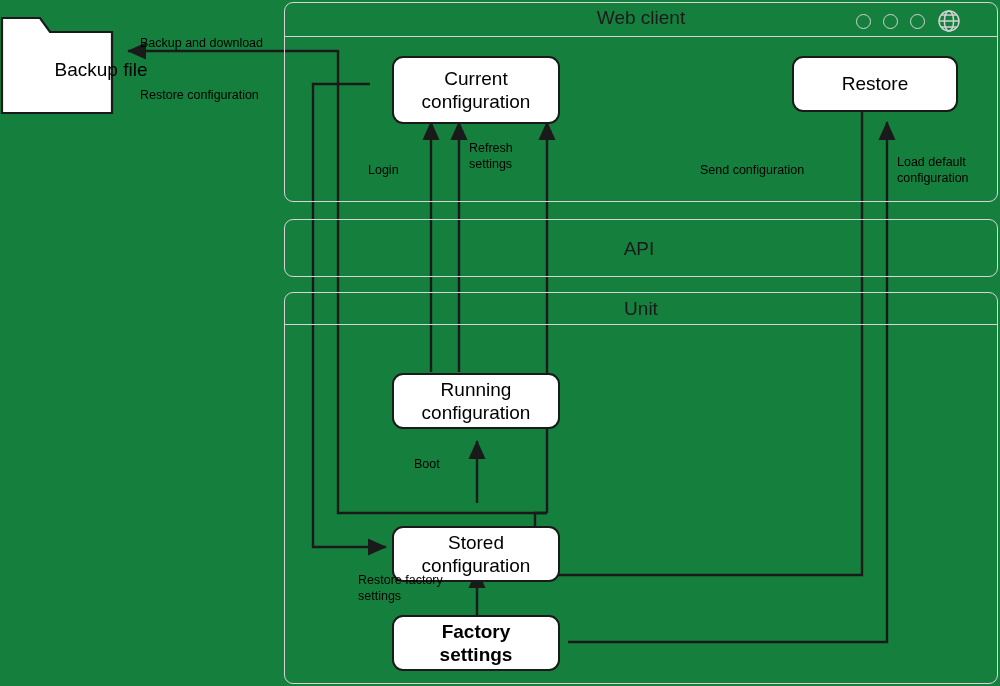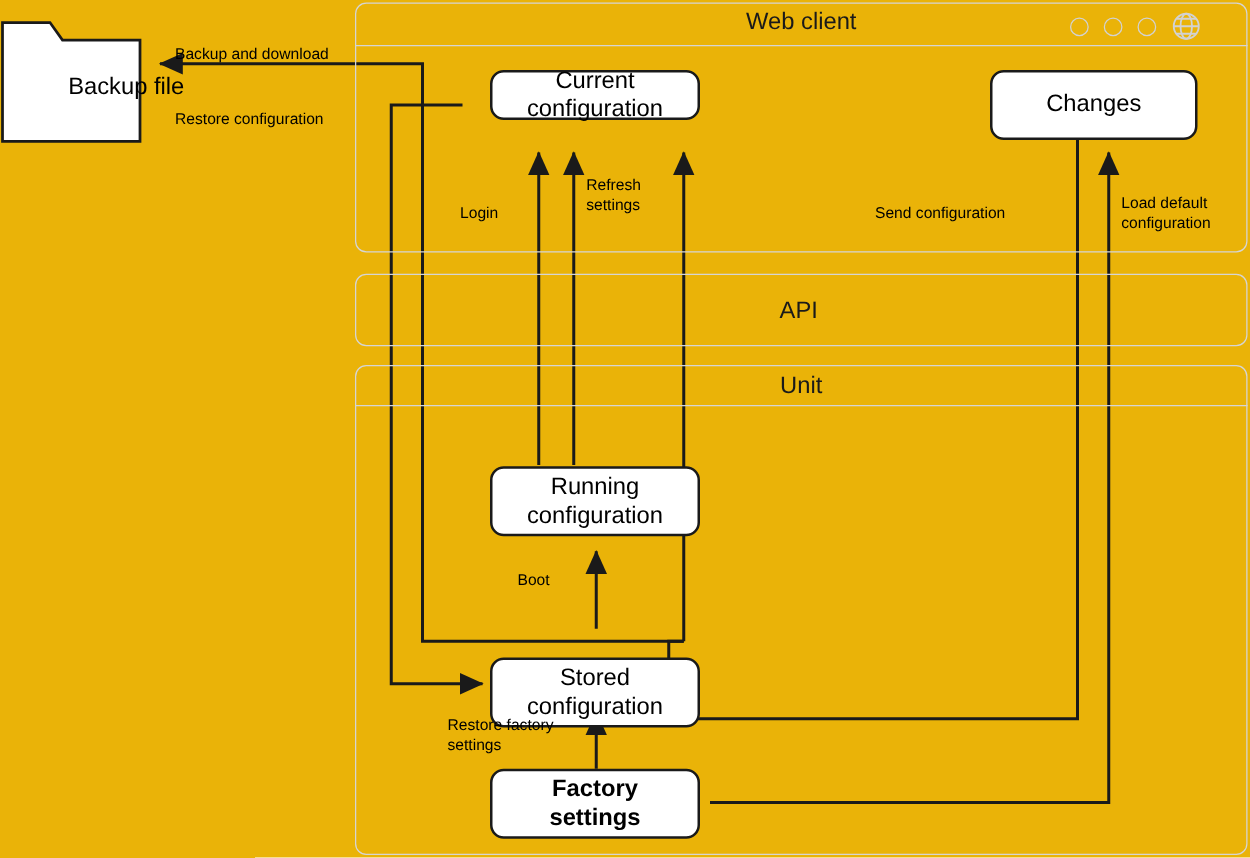--- a/index.html
+++ b/index.html
@@ -9,21 +9,21 @@
   }
   body {
     font-family: "Liberation Sans", sans-serif;
     color: #000000;
   }
   #canvas {
     position: relative;
     width: 1000px;
     height: 686px;
     overflow: hidden;
-    background: #eab308;
+    background: #15803d;
   }
   #diagram-svg {
     position: absolute;
     left: 0;
     top: 0;
     width: 1000px;
     height: 686px;
   }
   
   .panel {
@@ -157,26 +157,26 @@
         <ellipse cx="12" cy="12" rx="4.6" ry="10"></ellipse>
         <line x1="2" y1="12" x2="22" y2="12"></line>
         <line x1="4.2" y1="6" x2="19.8" y2="6"></line>
         <line x1="4.2" y1="18" x2="19.8" y2="18"></line>
       </g>
     </svg>
   </div>
 
   <div class="folder-label" style="left:2px; top:59px; width:110px;padding-left:44px;">Backup file</div>
 
-  <div class="node" style="left:392px; top:56px; width:168px; height:40px;">
+  <div class="node" style="left:392px; top:56px; width:168px; height:68px;">
     <span>Current<br>configuration</span>
   </div>
 
   <div class="node" style="left:792px; top:56px; width:166px; height:56px;">
-    <span>Changes</span>
+    <span>Restore</span>
   </div>
 
   <div class="node" style="left:392px; top:373px; width:168px; height:56px;">
     <span>Running<br>configuration</span>
   </div>
 
   <div class="node" style="left:392px; top:526px; width:168px; height:56px;">
     <span>Stored<br>configuration</span>
   </div>
 

